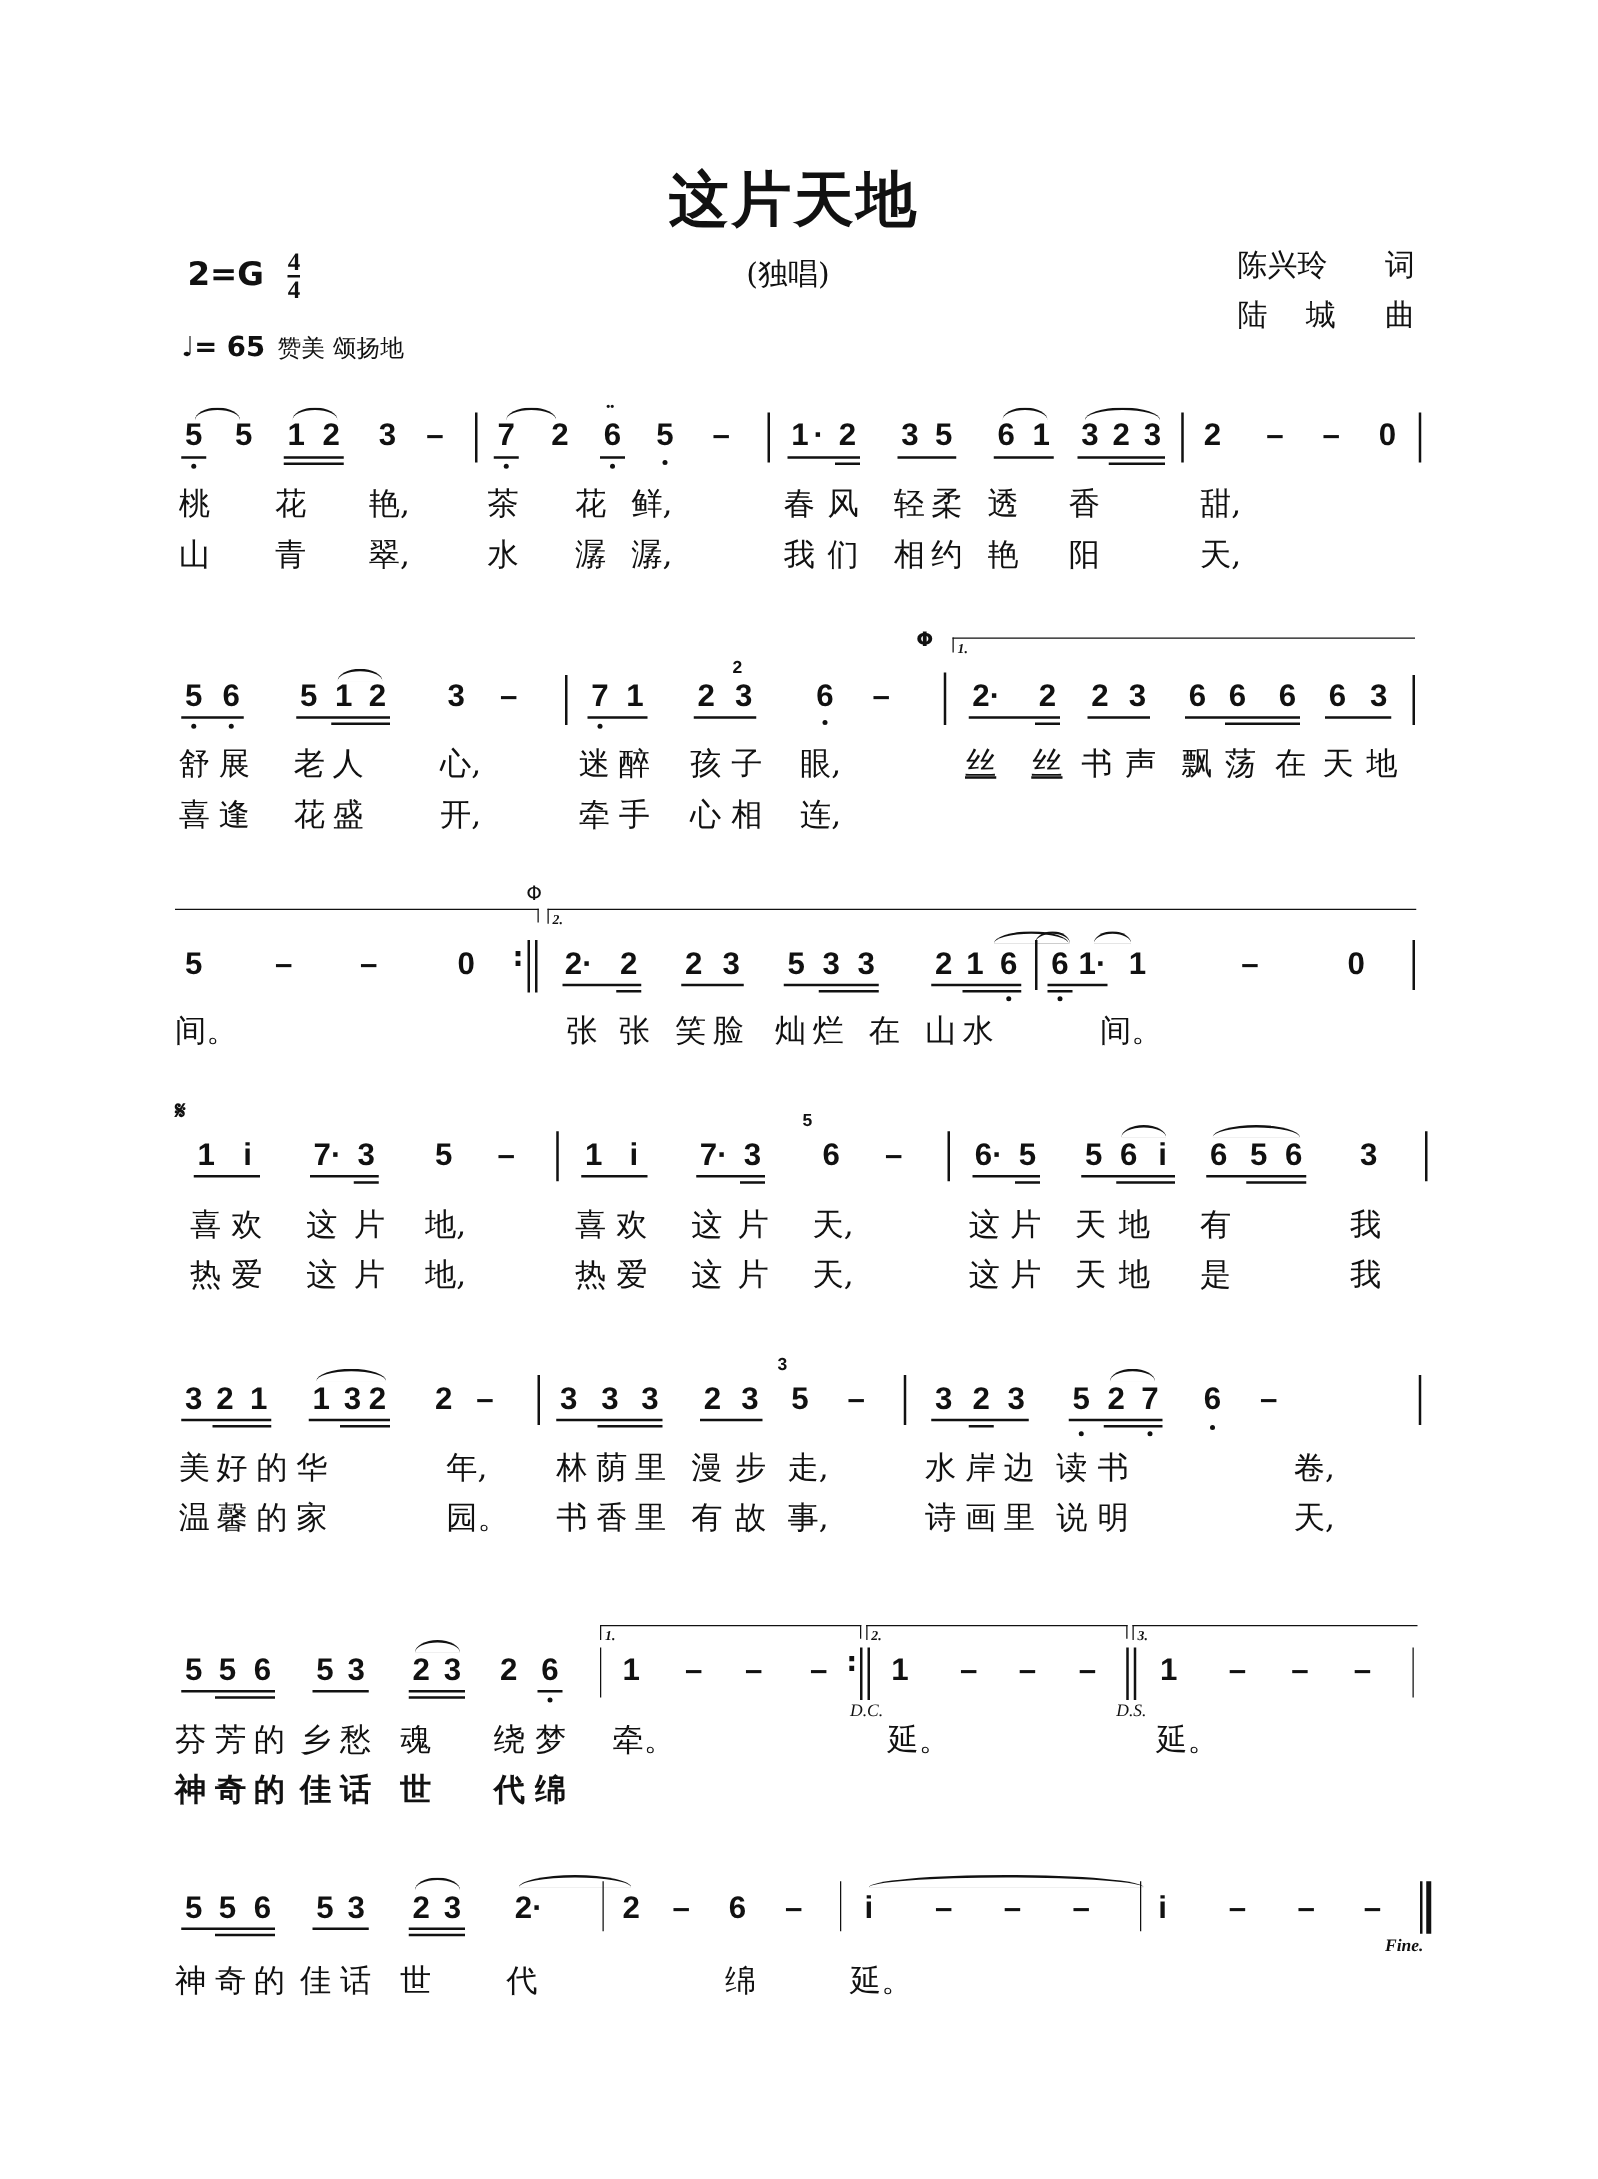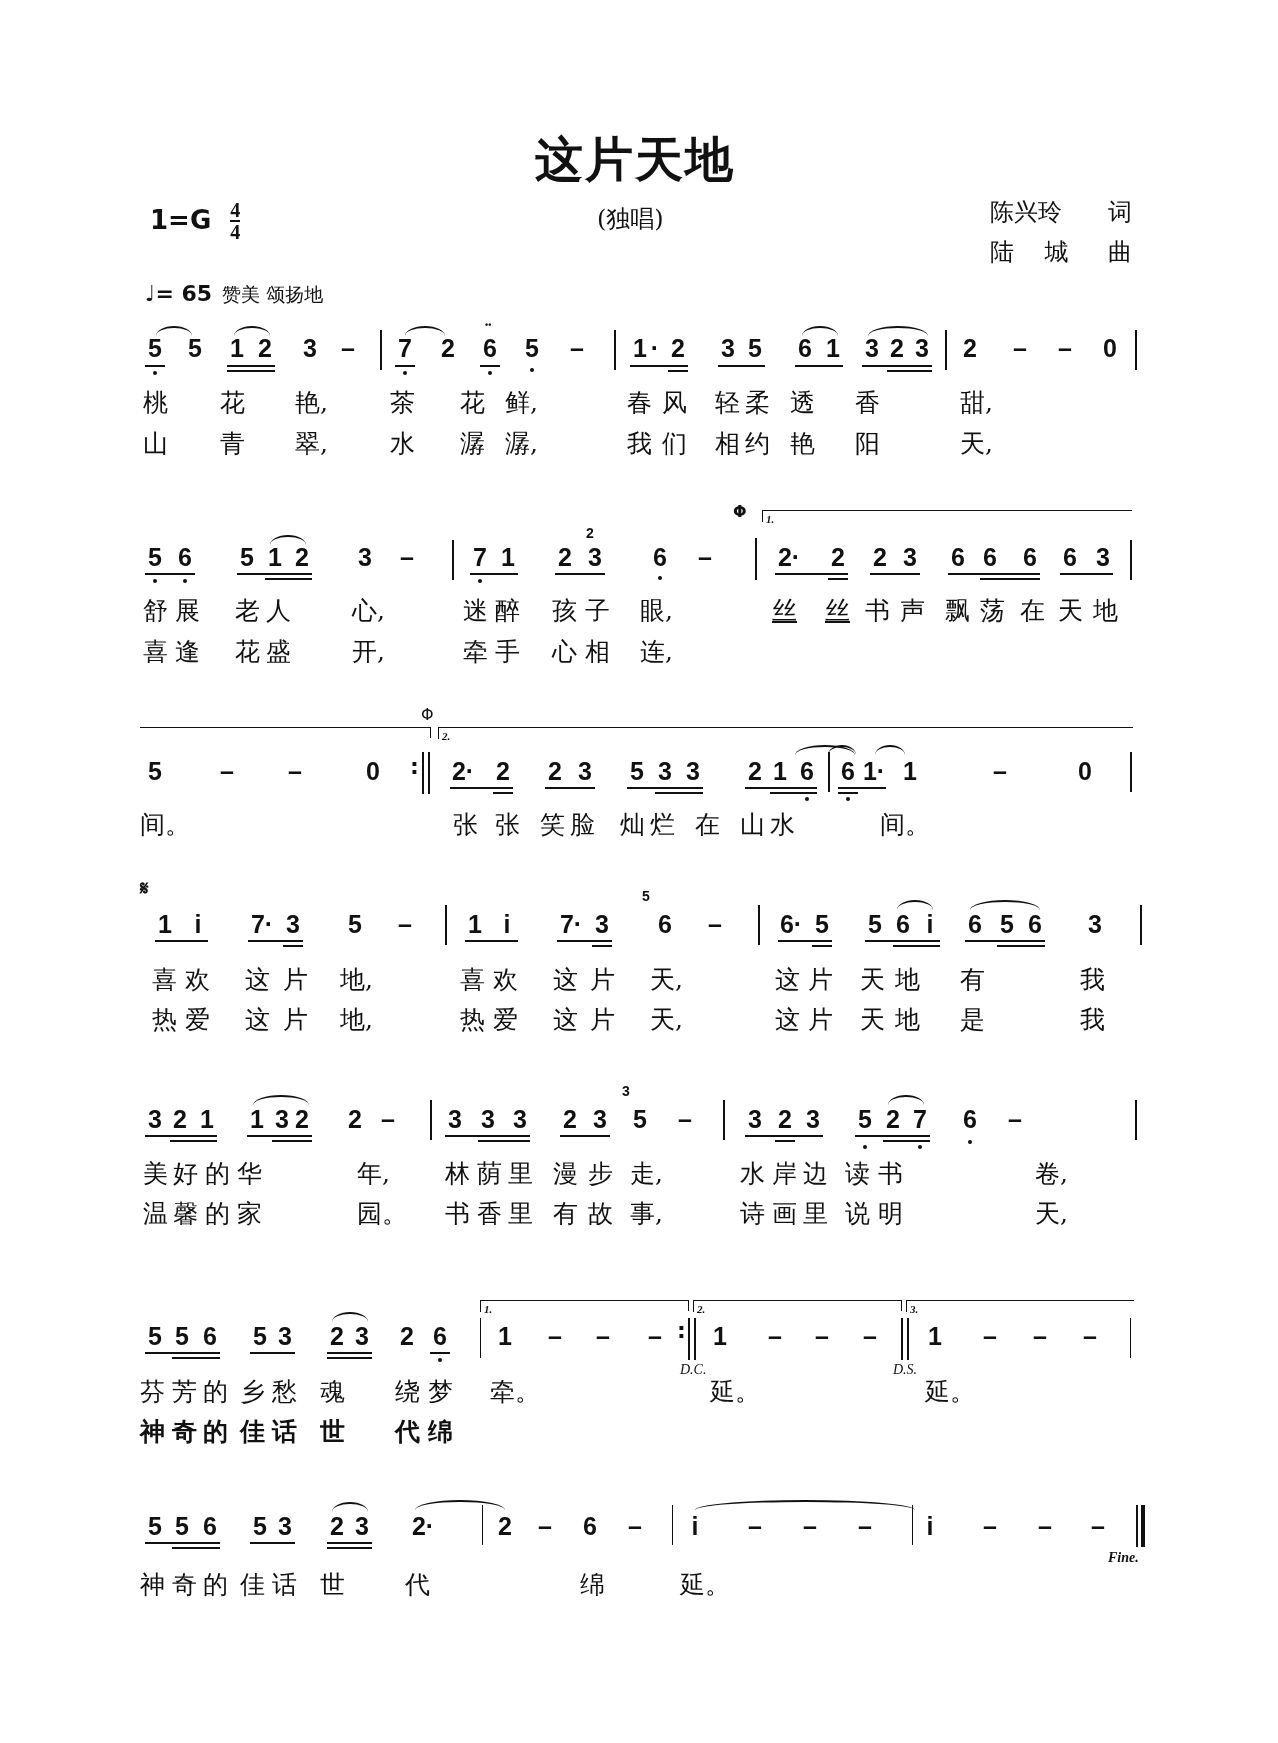--- a/index.html
+++ b/index.html
@@ -6,42 +6,42 @@
   body { width:1278px; height:1743px; position:relative; overflow:hidden;
          font-family:"DejaVu Sans", "Liberation Sans", sans-serif; color:#111; }
   .abs { position:absolute; white-space:nowrap; }
   .title { font-family:"DejaVu Serif","Liberation Serif",serif; font-size:48px; font-weight:bold; letter-spacing:2px; }
   .subtitle { font-family:"DejaVu Serif","Liberation Serif",serif; font-size:24px; }
   .credit { font-family:"DejaVu Serif","Liberation Serif",serif; font-size:24px; }
   .key { font-size:26px; font-weight:bold; }
   .frac { display:inline-block; vertical-align:middle; text-align:center; font-family:"Liberation Serif",serif; font-weight:bold; font-size:20px; line-height:20px; margin-left:10px; }
   .frac span { display:block; }
   .frac .top { border-bottom:2px solid #111; }
-  .tempo { font-size:22px; font-weight:bold;margin-top:15px; }
+  .tempo { font-size:22px; font-weight:bold; }
   .tempo .expr { font-weight:normal; font-size:19px; margin-left:10px; }
   .note { font-family:"Liberation Sans",sans-serif; font-weight:bold; font-size:25px; position:absolute; text-align:center; width:20px; }
   .lyr { font-family:"DejaVu Serif","Liberation Serif",serif; font-size:25px; position:absolute; }
   .bar { position:absolute; width:2px; background:#111; }
   .ul { position:absolute; height:2px; background:#111; }
   .volta { position:absolute; border-top:1.5px solid #111; height:10px; }
   .vl { position:absolute; border-left:1.5px solid #111; height:12px; }
   .vnum { position:absolute; font-family:"Liberation Serif",serif; font-style:italic; font-size:11px; font-weight:bold; }
   .dot { position:absolute; width:4px; height:4px; border-radius:2px; background:#111; }
   .slur { position:absolute; border-top:2px solid #111; border-radius:50% 50% 0 0 / 100% 100% 0 0; height:8px; }
   .mark { position:absolute; font-family:"Liberation Serif",serif; font-style:italic; font-size:14px; }
   .small { position:absolute; font-family:"Liberation Sans",sans-serif; font-weight:bold; font-size:14px; }
 </style>
 </head>
 <body>
 
 <div class="abs title" style="left:535px; top:128px;">这片天地</div>
 <div class="abs subtitle" style="left:597px; top:203px;">(独唱)</div>
 
 <div class="abs key" style="left:150px; top:200px;">
-  <span>1=G</span>
+  <span>2=G</span>
   <span class="frac">
     <span class="top">4</span>
     <span>4</span>
   </span>
 </div>
 <div class="abs tempo" style="left:145px; top:266px;">
   <span>♩= 65</span><span class="expr">赞美 颂扬地</span>
 </div>
 
 <div class="abs credit" style="left:990px; top:196px;">陈兴玲</div>

